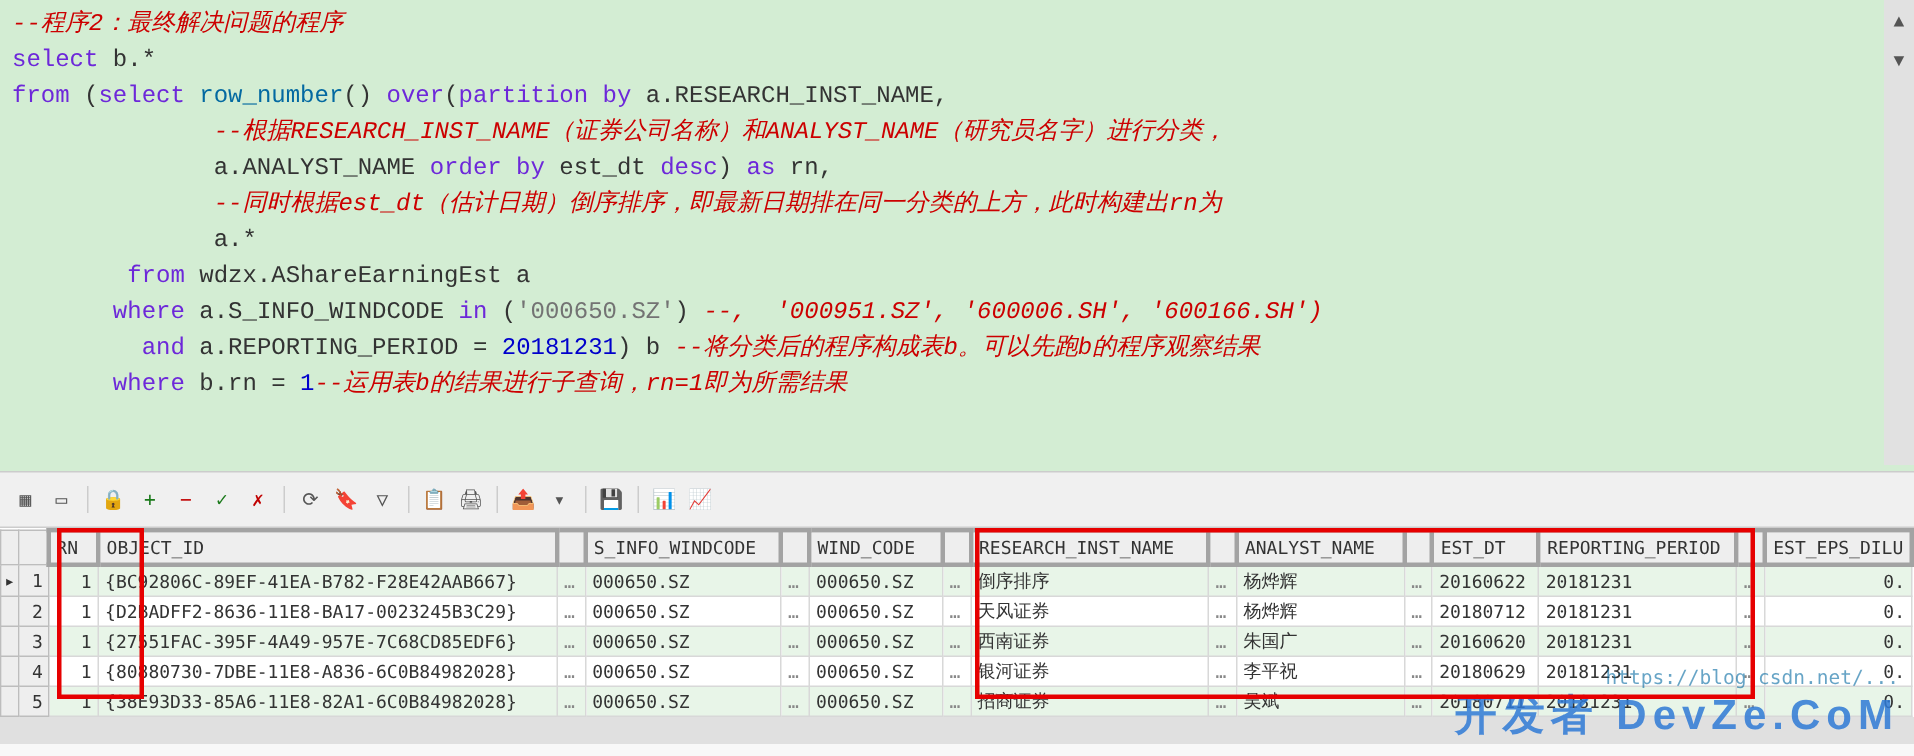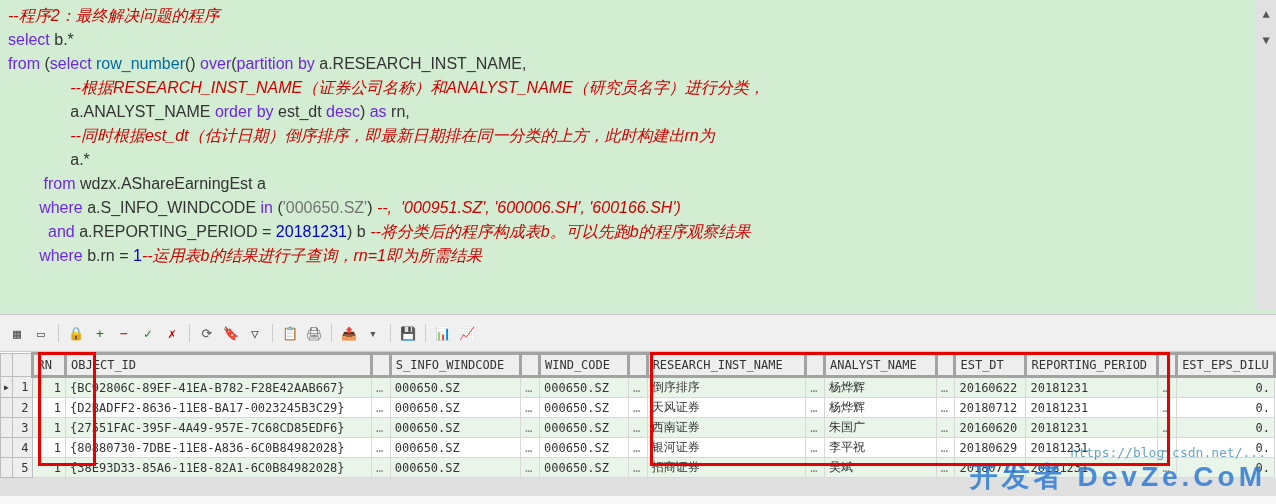--- a/index.html
+++ b/index.html
@@ -1,18 +1,18 @@
 <!DOCTYPE html>
 <html><head>
 <meta charset="utf-8">
 <style>
 html,body{margin:0;padding:0;font-family:Consolas,monospace;font-size:14px;background:#f8f8f8;color:#333;width:1276px;height:504px;overflow:hidden;box-sizing:border-box}
 .main{display:flex;flex-direction:column;width:1276px;height:504px;position:relative}
 .code-area{background:#d3edd3;padding:4px 8px;font-family:Consolas,"Courier New",monospace;font-size:16px;line-height:1.5;flex:0 0 auto;height:306px;position:relative}
-.code-line{white-space:pre;font-family:Liberation Sans, sans-serif}
+.code-line{white-space:pre;font-family:Liberation Mono, monospace}
 .kw-blue{color:#6d28d9}
 .kw-red{color:#cc0000;font-style:italic}
 .kw-teal{color:#0369a1}
 .kw-str{color:#737373}
 .kw-num{color:#0000cc}
 .scroll-right{position:absolute;top:0;right:0;width:20px;height:306px;background:#e1e1e1;display:flex;flex-direction:column;align-items:center;justify-content:flex-start;gap:4px;padding-top:4px}
 .scroll-arrow{font-size:12px;color:#555;cursor:pointer;padding:2px}
 .toolbar{display:flex;align-items:center;gap:6px;padding:4px 8px;background:#f0f0f0;border-top:1px solid #ccc;border-bottom:1px solid #ccc;height:28px}
 .tb-btn{width:18px;height:18px;display:inline-flex;align-items:center;justify-content:center;color:#555;font-size:13px}
 .tb-sep{width:1px;height:18px;background:#ccc;margin:0 2px}

